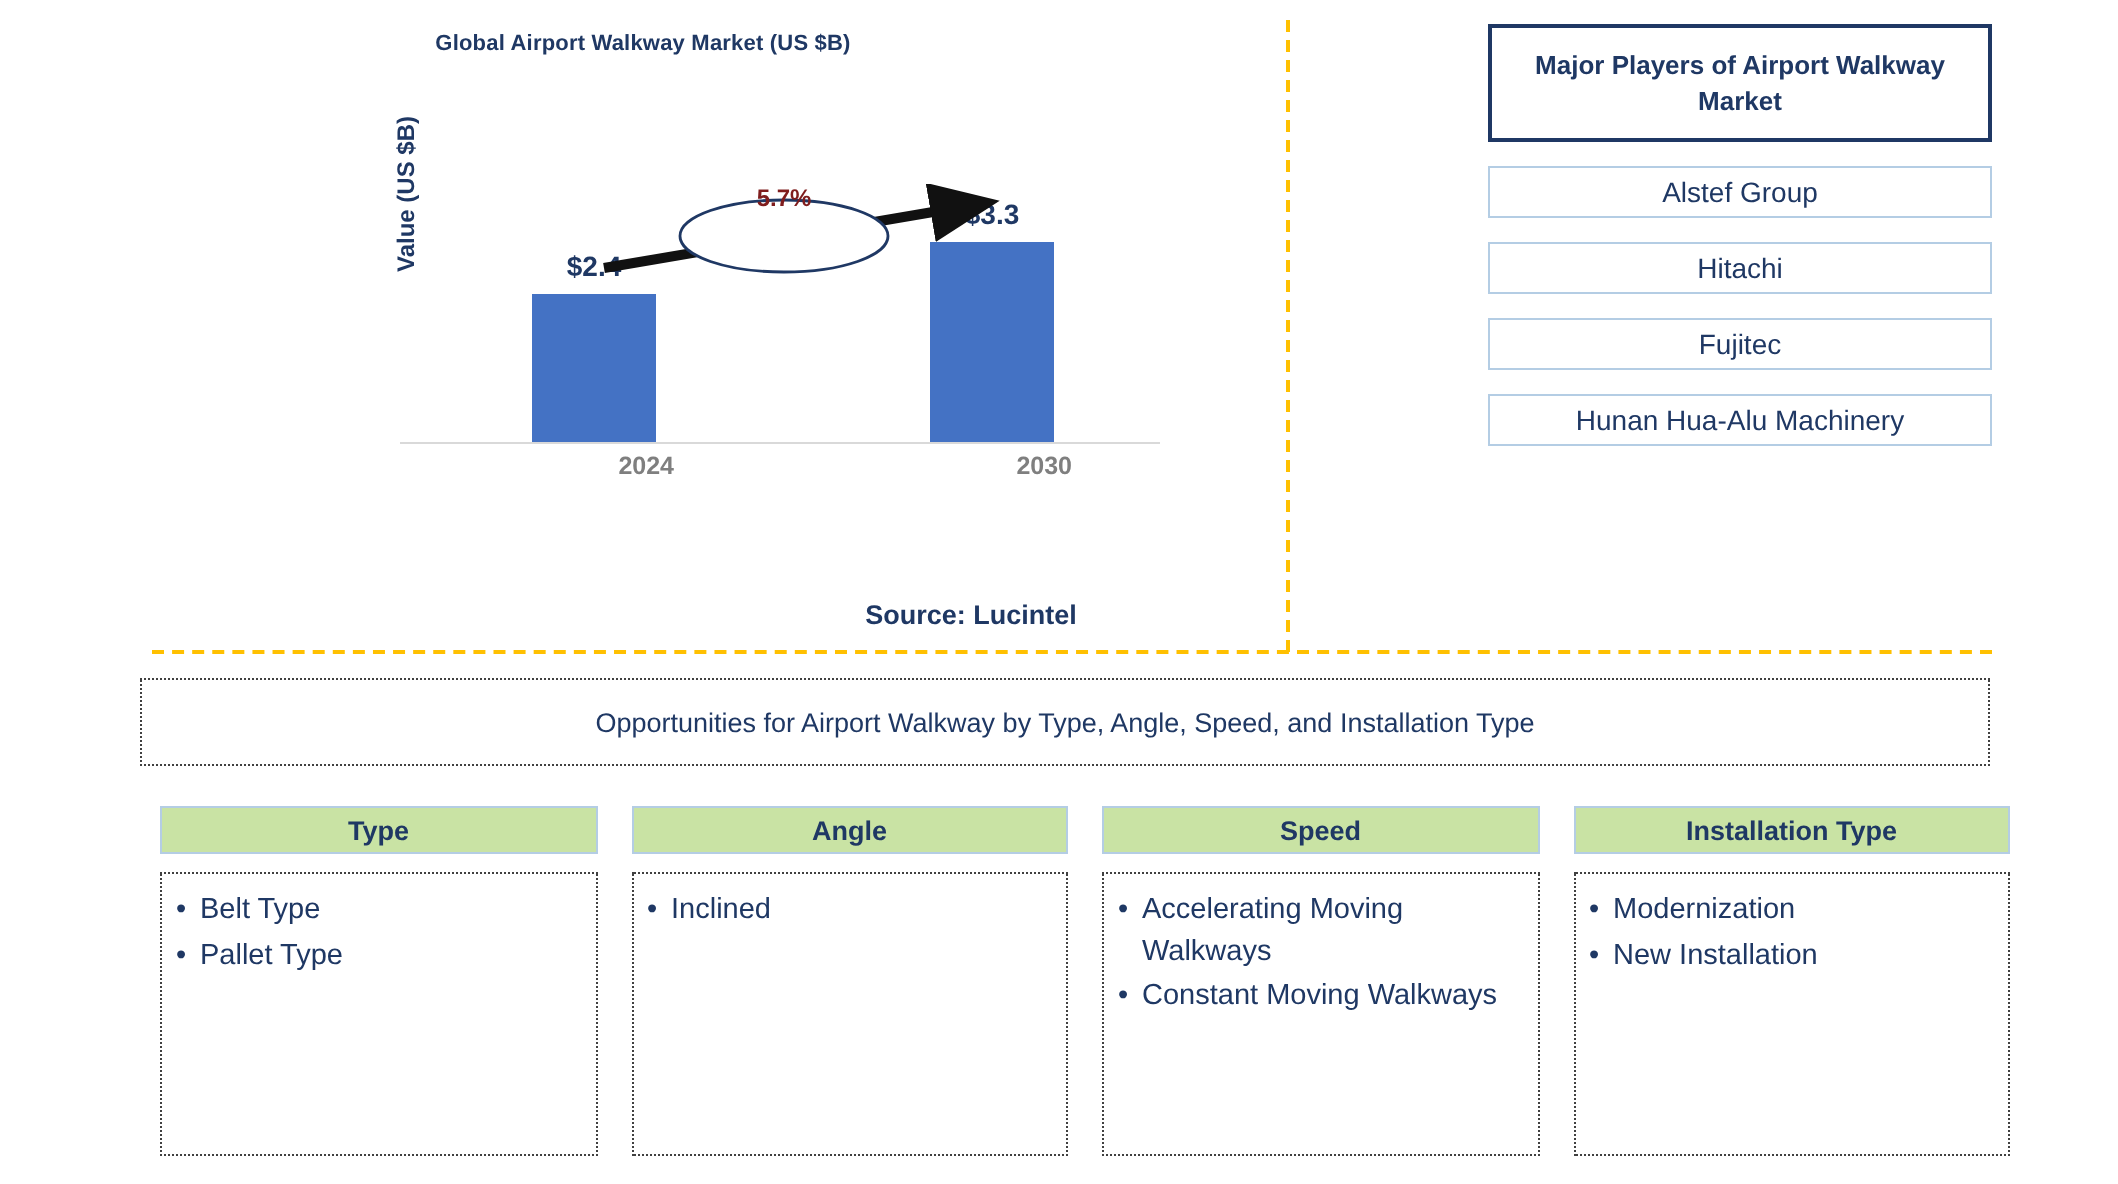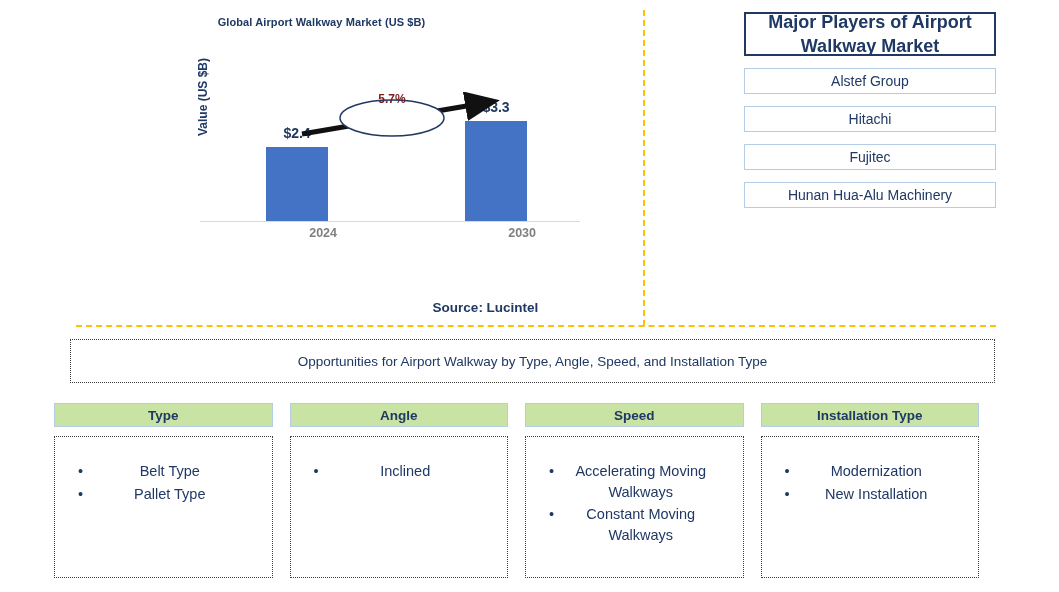--- a/index.html
+++ b/index.html
@@ -142,28 +142,28 @@
   
   .players-panel {
     position: absolute;
     left: 744px;
     top: 12px;
     width: 252px;
   }
   .players-header {
     box-sizing: border-box;
     width: 252px;
-    height: 44px;
+    height: 59px;
     border: 2px solid #1F3864;
     background: #ffffff;
     display: flex;
     align-items: center;
     justify-content: center;
     text-align: center;
-    font-size: 18px;
+    font-size: 13px;
     font-weight: bold;
     color: #1F3864;
     line-height: 1.35;
     padding: 0 10px;
   }
   .player-item {
     box-sizing: border-box;
     width: 252px;
     height: 26px;
     margin-top: 12px;
@@ -193,21 +193,21 @@
     align-items: center;
     justify-content: center;
     text-align: center;
     font-size: 13.5px;
     font-weight: normal;
     color: #1F3864;
   }
 
   .columns {
     position: absolute;
-    left: 54px;
+    left: 80px;
     top: 403px;
     width: 925px;
     height: 175px;
     display: flex;
     gap: 17px;
   }
   .column {
     flex: 1 1 0;
     display: flex;
     flex-direction: column;
@@ -226,24 +226,23 @@
   }
   .col-body {
     box-sizing: border-box;
     margin-top: 9px;
     flex: 1 1 auto;
     border: 1px dotted #404040;
     background: #ffffff;
     padding: 8px 6px 6px 6px;
   }
   .bullet-list {
-    margin: 16px;
+    margin: 0;
     padding: 0;
     list-style: none;
-    text-align: center;
   }
   .bullet-list li {
     font-size: 14.5px;
     color: #1F3864;
     line-height: 1.42;
     padding-left: 13px;
     position: relative;
     margin-bottom: 2px;
   }
   .bullet-list li::before {

